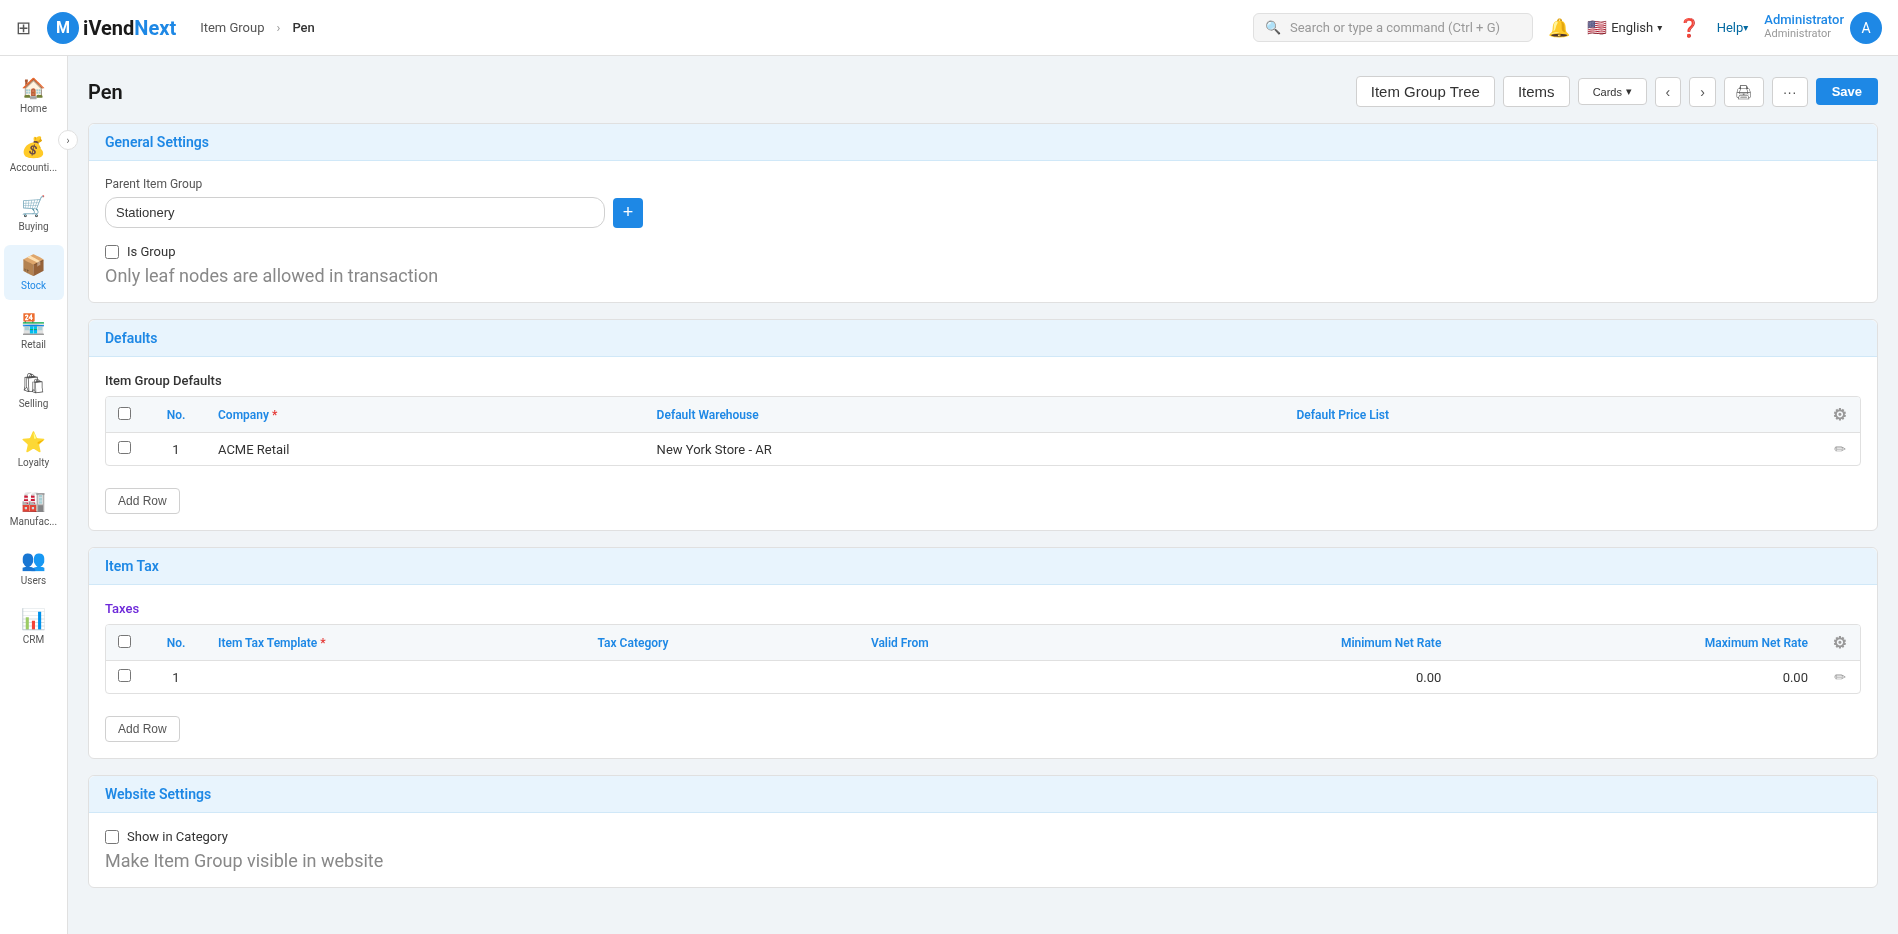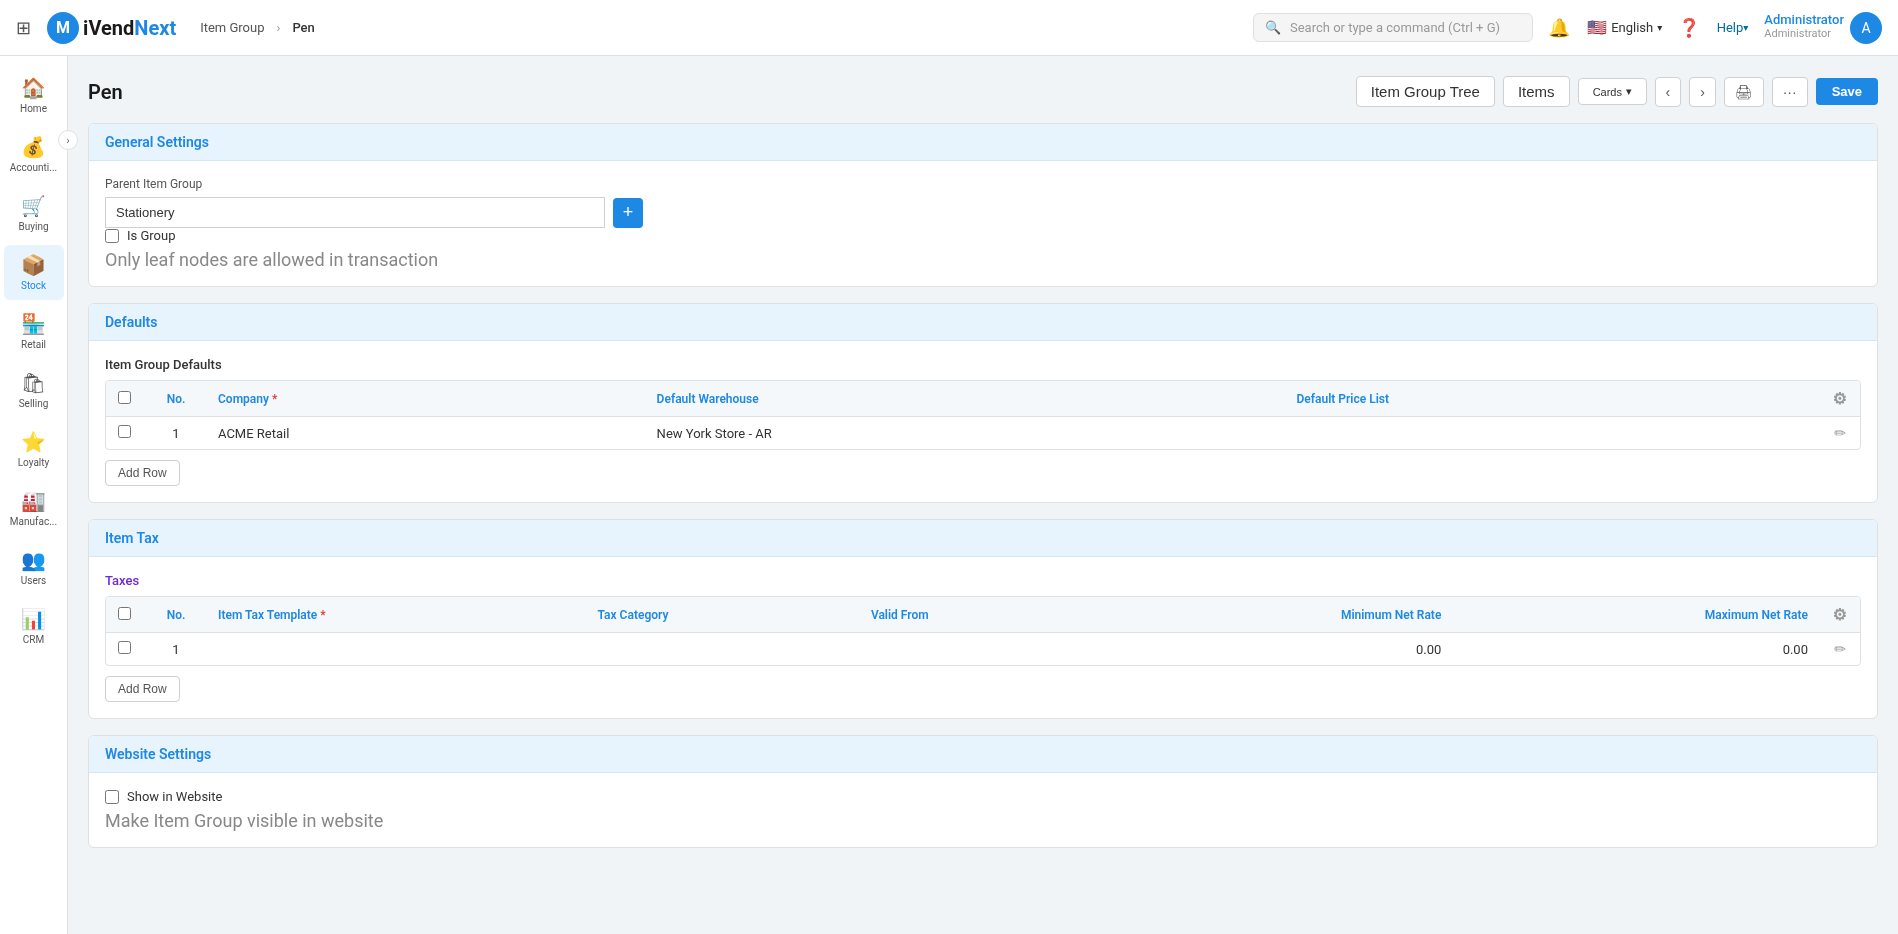--- a/index.html
+++ b/index.html
@@ -168,26 +168,26 @@
     .section-header {
       padding: 10px 16px;
       background: #e8f4fd;
       border-bottom: 1px solid #d0e8f8;
       border-radius: 6px 6px 0 0;
     }
     .section-title { font-size: 14px; font-weight: 600; color: #1e88e5; }
     .section-body { padding: 16px; }
 
     
-    .form-group { }
+    .form-group { margin-bottom: 16px; }
     .form-label { font-size: 12px; color: #555; margin-bottom: 6px; display: block; }
     .form-input-group { display: flex; align-items: center; gap: 8px; }
     .form-input {
       border: 1px solid #d0d0d0;
-      border-radius: 0;
+      border-radius: 12px;
       padding: 7px 10px;
       font-size: 13px;
       color: #333;
       background: #fff;
       width: 100%;
       max-width: 500px;
     }
     .btn-add {
       width: 30px;
       height: 30px;
@@ -224,21 +224,21 @@
       padding: 8px 12px;
       border-bottom: 1px solid #f0f0f0;
       color: #333;
     }
     .data-table td.center { text-align: center; }
     .data-table td.right { text-align: right; }
     .data-table tr:last-child td { border-bottom: none; }
     .data-table .cb-cell { width: 40px; }
     .data-table .no-cell { width: 60px; text-align: center; }
     .data-table .action-cell { width: 40px; text-align: center; }
-    .table-wrapper { border: 1px solid #e0e0e0; border-radius: 4px; overflow: hidden; margin-bottom: 10px; }
+    .table-wrapper { border: 1px solid #e0e0e0; border-radius: 4px; overflow: hidden; margin-bottom: 22px; }
     .settings-icon { font-size: 16px; color: #999; cursor: pointer; }
     .edit-icon { font-size: 14px; color: #999; cursor: pointer; }
     .btn-add-row {
       padding: 5px 12px;
       border: 1px solid #d0d0d0;
       background: #fff;
       border-radius: 4px;
       font-size: 12px;
       cursor: pointer;
       color: #555;
@@ -469,19 +469,19 @@
     </div>
   </div>
 
   <div class="section">
     <div class="section-header">
       <span class="section-title">Website Settings</span>
     </div>
     <div class="section-body">
       <div class="checkbox-row">
         <input type="checkbox" id="show-in-website" style="">
-        <label class="checkbox-label" for="show-in-website">Show in Website</label>
+        <label class="checkbox-label" for="show-in-website">Show in Category</label>
       </div>
       <div class="hint-text">Make Item Group visible in website</div>
     </div>
   </div>
 
 </main>
 
 </body></html>

